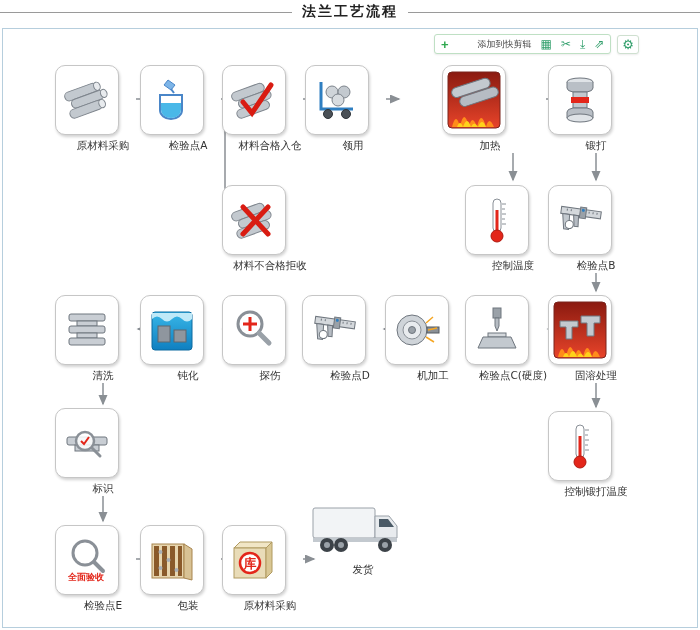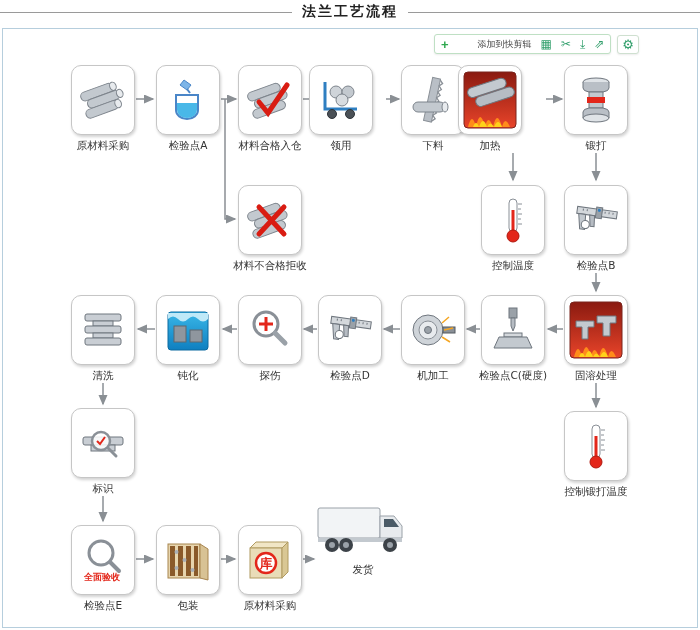--- a/index.html
+++ b/index.html
@@ -15,21 +15,21 @@
   .toolbar{position:absolute;top:5px;right:58px;display:flex;align-items:center;gap:6px;z-index:5;}
   .tb-group{display:flex;align-items:center;background:#fff;border:1px solid #bfe0c4;border-radius:3px;padding:2px 4px;gap:5px;box-shadow:0 1px 2px rgba(0,0,0,.08);}
   .tb-add{display:flex;align-items:center;gap:3px;border:none;background:none;cursor:pointer;padding:0 2px;}
   .tb-add .plus{color:#2fa84f;font-size:13px;font-weight:bold;line-height:1;}
   .tb-add .tb-add-label{font-size:9px;color:#444;white-space:nowrap;margin-left:26px;}
   .tb-ic{border:none;background:none;cursor:pointer;color:#2f9e6a;font-size:12px;line-height:1;padding:1px 2px;}
   .tb-gear{background:#fff;border:1px solid #cfe0d0;border-radius:3px;color:#2f9e6a;font-size:13px;line-height:1;padding:2px 4px;cursor:pointer;box-shadow:0 1px 2px rgba(0,0,0,.08);}
   
   .arrows{position:absolute;left:0;top:0;width:696px;height:598px;pointer-events:none;}
   
-  .node{position:absolute;width:96px;display:flex;flex-direction:column;align-items:center;}
+  .node{position:absolute;width:96px;display:flex;flex-direction:column;}
   .node .box{width:62px;height:68px;background:#fff;border:1px solid #c6c6c6;border-radius:10px;
              display:flex;align-items:center;justify-content:center;box-shadow:1px 2px 3px rgba(0,0,0,.18);}
   .node.borderless{width:110px;}
   .node.borderless .box{border:none;box-shadow:none;width:100px;height:62px;background:transparent;}
   .node .lbl{margin-top:4px;font-size:10.5px;color:#333;white-space:nowrap;text-align:center;}
 </style>
 </head>
 <body>
 
 <div class="title-row">
@@ -127,47 +127,34 @@
       <svg width="48" height="48" viewBox="0 0 48 48">
           <path d="M20 4 l7 5 -4 5 -7 -5 z" fill="#7db5e8" stroke="#4a86c8"></path>
           <path d="M23 13 l3 4" stroke="#4a86c8" stroke-width="2"></path>
           <path d="M12 19 h22 v15 a11 9 0 0 1 -22 0 z" fill="#fff" stroke="#4a86c8" stroke-width="2"></path>
           <path d="M13 27 h20 v7 a10 8 0 0 1 -20 0 z" fill="#49b8e8"></path>
         </svg>
     </div>
     <div class="lbl">检验点A</div>
   </div>
 
-  <div class="node" style="left:290px;top:36px">
+  <div class="node" style="left:302px;top:36px">
     <div class="box">
       <svg width="48" height="48" viewBox="0 0 48 48">
           <circle cx="19" cy="16" r="6" fill="#cfd4d9" stroke="#7d848c"></circle>
           <circle cx="31" cy="16" r="6" fill="#c3c9cf" stroke="#7d848c"></circle>
           <circle cx="25" cy="24" r="6" fill="#d8dce0" stroke="#7d848c"></circle>
           <path d="M8 6 v27 h32" fill="none" stroke="#2f7fc1" stroke-width="3"></path>
           <circle cx="15" cy="38" r="4.5" fill="#4a5056" stroke="#2e3338"></circle>
           <circle cx="33" cy="38" r="4.5" fill="#4a5056" stroke="#2e3338"></circle>
         </svg>
     </div>
     <div class="lbl">领用</div>
   </div>
 
-  <div class="node" style="left:382px;top:36px">
-    <div class="box">
-      <svg width="48" height="48" viewBox="0 0 48 48">
-          <g transform="rotate(12 24 24)">
-            <rect x="19" y="2" width="8" height="44" fill="#b9bfc6" stroke="#8a9097"></rect>
-            <path d="M27 3 l3 3 -3 3 3 3 -3 3 3 3 -3 3 3 3 -3 3 3 3 -3 3 3 3 -3 3 3 3 -3 3" fill="none" stroke="#8a9097" stroke-width="1.3"></path>
-          </g>
-          <rect x="4" y="26" width="32" height="10" rx="5" fill="#c3c9cf" stroke="#7d848c"></rect>
-          <ellipse cx="36" cy="31" rx="3" ry="5" fill="#e8ebee" stroke="#7d848c"></ellipse>
-        </svg>
-    </div>
-    <div class="lbl">下料</div>
-  </div>
 
   <div class="node" style="left:439px;top:36px">
     <div class="box">
       <svg width="54" height="58" viewBox="0 0 54 58">
           <defs>
             <linearGradient id="g-heat" x1="0" y1="0" x2="0" y2="1">
               <stop offset="0" stop-color="#8a1a10"></stop>
               <stop offset="1" stop-color="#e8442a"></stop>
             </linearGradient>
           </defs>

